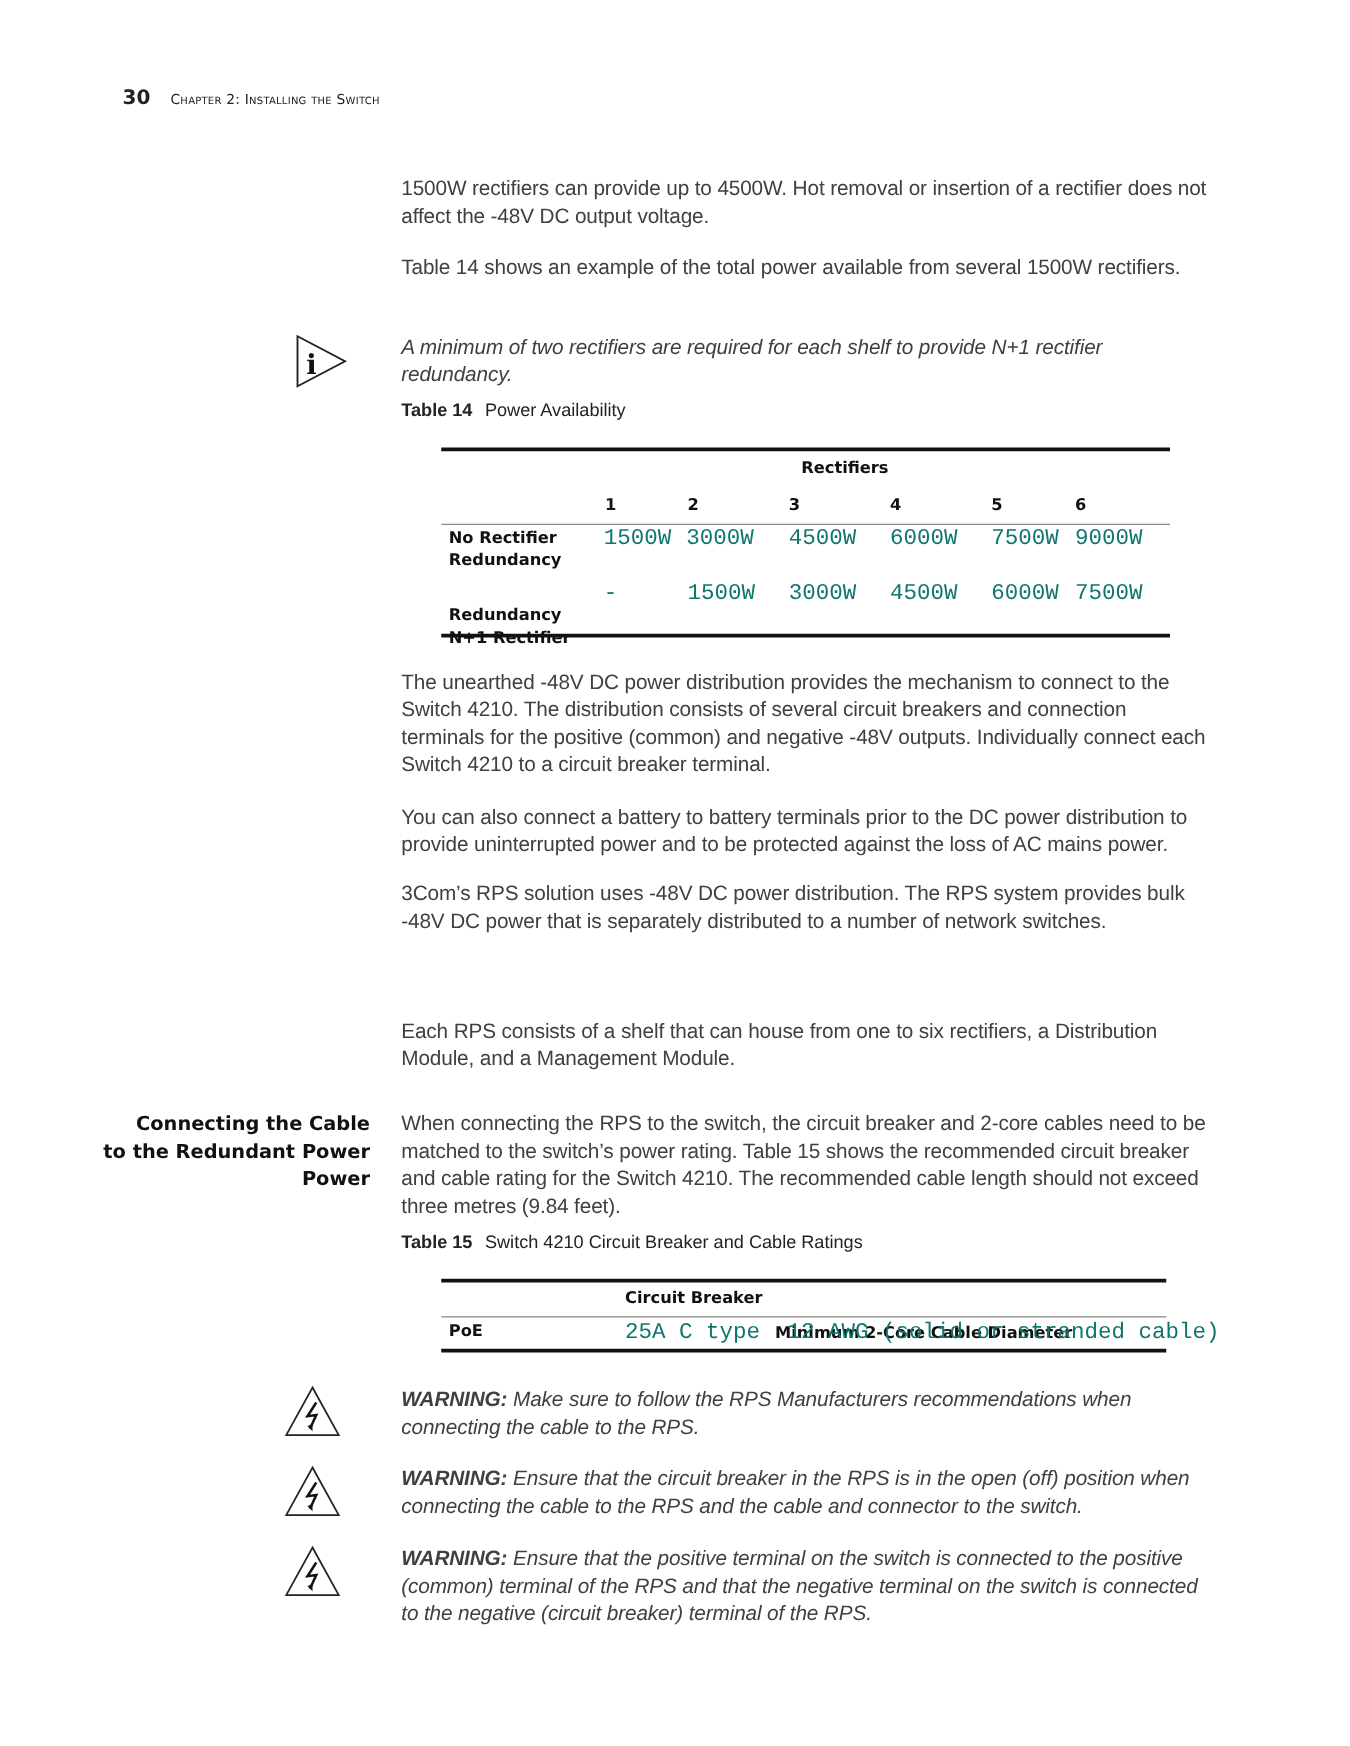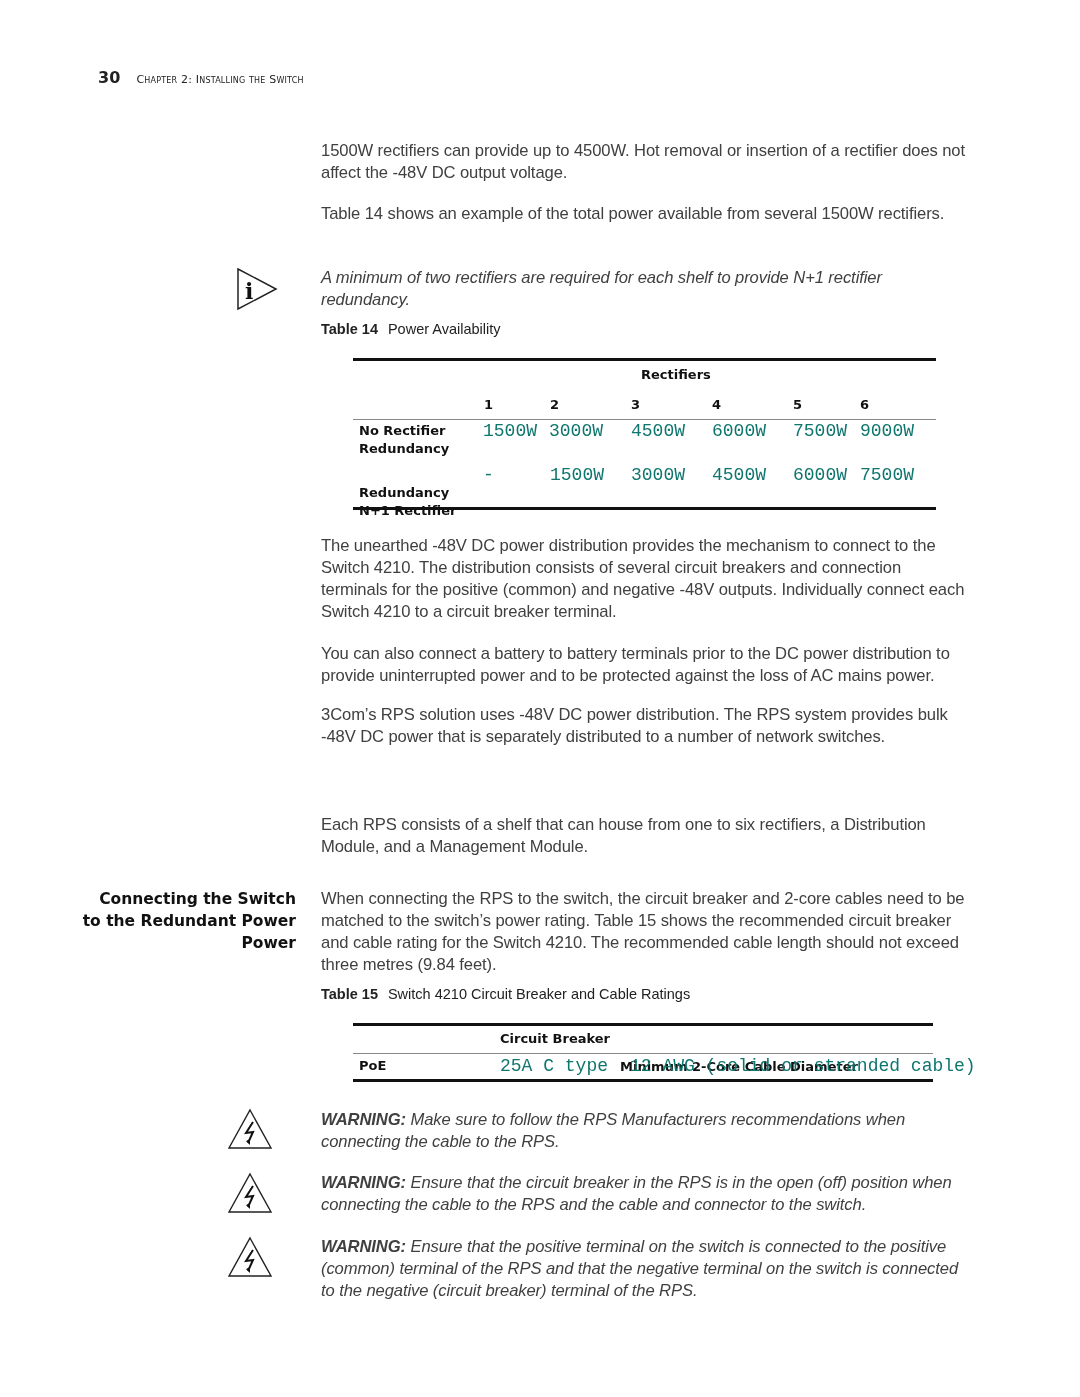--- a/index.html
+++ b/index.html
@@ -92,21 +92,21 @@
 
 <div class="abs body-text" style="top:535px;">The unearthed -48V DC power distribution provides the mechanism to connect to the Switch 4210. The distribution consists of several circuit breakers and connection terminals for the positive (common) and negative -48V outputs. Individually connect each Switch 4210 to a circuit breaker terminal.</div>
 
 <div class="abs body-text" style="top:643px;">You can also connect a battery to battery terminals prior to the DC power distribution to provide uninterrupted power and to be protected against the loss of AC mains power.</div>
 
 <div class="abs body-text" style="top:704px;">3Com’s RPS solution uses -48V DC power distribution. The RPS system provides bulk -48V DC power that is separately distributed to a number of network switches.</div>
 
 <div class="abs body-text" style="top:814px;">Each RPS consists of a shelf that can house from one to six rectifiers, a Distribution Module, and a Management Module.</div>
 
 <div class="abs side-head" style="top:888px;">
-  <div>Connecting the Switch</div>
+  <div>Connecting the Cable</div>
   <div>to the Redundant Power</div>
   <div>Power</div>
 </div>
 
 <div class="abs body-text" style="top:888px;">When connecting the RPS to the switch, the circuit breaker and 2-core cables need to be matched to the switch’s power rating. Table 15 shows the recommended circuit breaker and cable rating for the Switch 4210. The recommended cable length should not exceed three metres (9.84 feet).</div>
 
 <div class="abs caption" style="top:986px;">
   <b>Table 15</b><span>Switch 4210 Circuit Breaker and Cable Ratings</span>
 </div>
 

